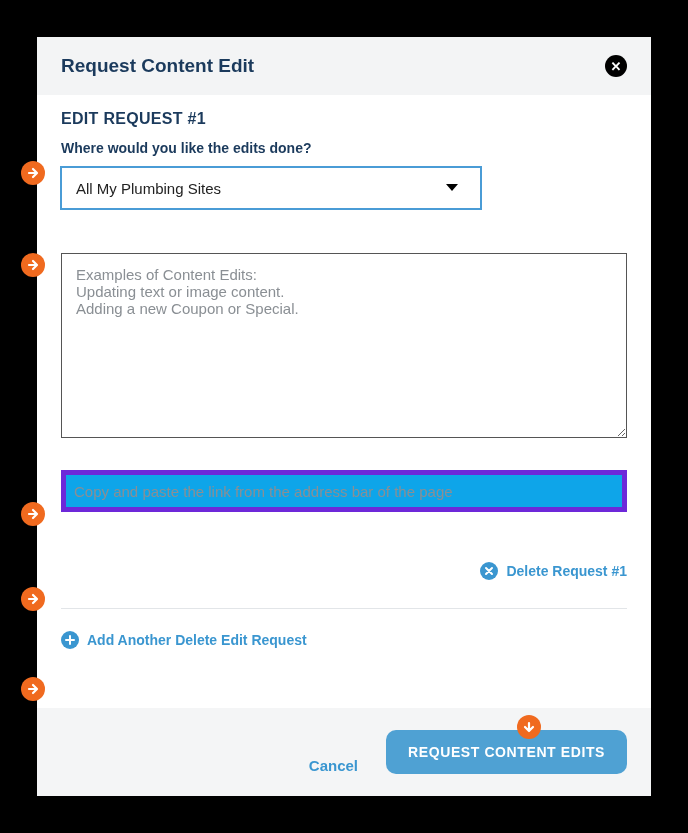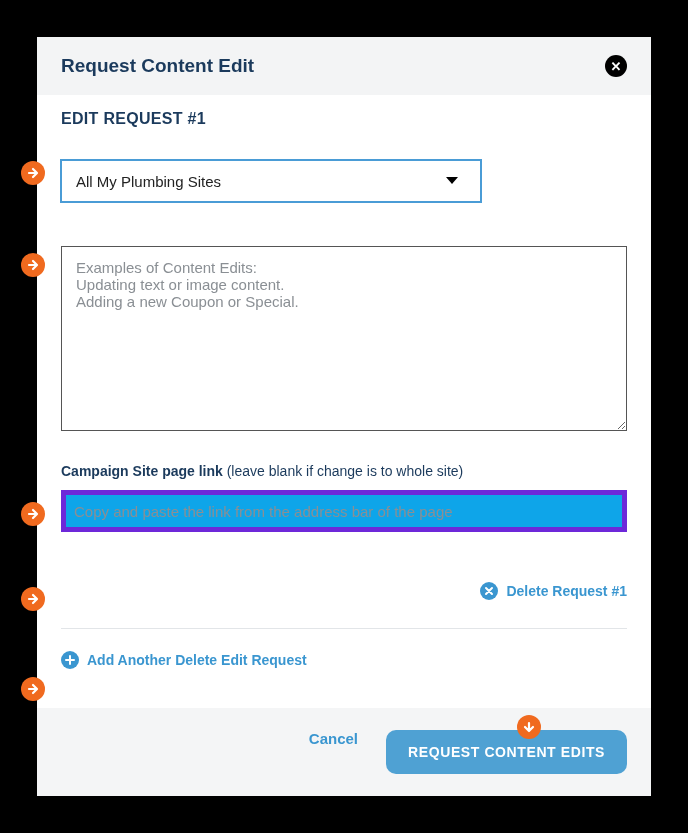--- a/index.html
+++ b/index.html
@@ -47,21 +47,21 @@
     .modal-body {
       padding: 15px 24px 24px 24px;
       flex: 1;
       overflow: auto;
     }
     .section-title {
       color: #1b3a5c;
       font-size: 16px;
       font-weight: 700;
       letter-spacing: 0.3px;
-      margin-bottom: 32px;
+      margin-bottom: 12px;
     }
     .field-label {
       color: #1b3a5c;
       font-size: 14px;
       font-weight: 700;
       margin-bottom: 11px;
       display: block;
     }
     .field-hint {
       font-weight: 400;
@@ -149,21 +149,21 @@
     }
     .divider {
       border: none;
       border-top: 1px solid #e2e5e8;
       margin: 10px 0 22px 0;
     }
     .modal-footer {
       background: #f4f5f6;
       padding: 22px 24px;
       display: flex;
-      align-items: flex-start;
+      align-items: flex-end;
       justify-content: flex-end;
       gap: 28px;
     }
     .cancel-btn {
       color: #3a96d0;
       font-size: 15px;
       font-weight: 700;
       cursor: pointer;
       background: none;
       border: none;
@@ -201,36 +201,34 @@
   <div class="modal-header">
     <div class="modal-title">Request Content Edit</div>
     <div class="close-btn">
       <span>✕</span>
     </div>
   </div>
 
   <div class="modal-body">
     <div class="section-title">EDIT REQUEST #1</div>
 
+    <label class="field-label">Where would you like the edits done?</label>
     <div class="select-wrap">
       <input class="select" readonly="" value="All My Plumbing Sites" style="">
       <span class="select-caret">
         <svg width="14" height="10" viewBox="0 0 14 10">
             <path d="M1 1 L7 8 L13 1 Z" fill="#000"></path>
           </svg>
       </span>
     </div>
 
     <textarea class="textarea" placeholder="Examples of Content Edits:
 Updating text or image content.
 Adding a new Coupon or Special." style=""></textarea>
 
-    <label class="field-label">
-      <span>Campaign Site page link </span><span class="field-hint">(leave blank if change is to whole site)</span>
-    </label>
     <input type="text" class="text-input" placeholder="Copy and paste the link from the address bar of the page" style="">
 
 
     <div class="delete-row">
       <div class="link-row">
         <span class="x-circle">
           <svg width="10" height="10" viewBox="0 0 10 10">
               <path d="M2 2 L8 8 M8 2 L2 8" stroke="#fff" stroke-width="2" stroke-linecap="round"></path>
             </svg>
         </span>

